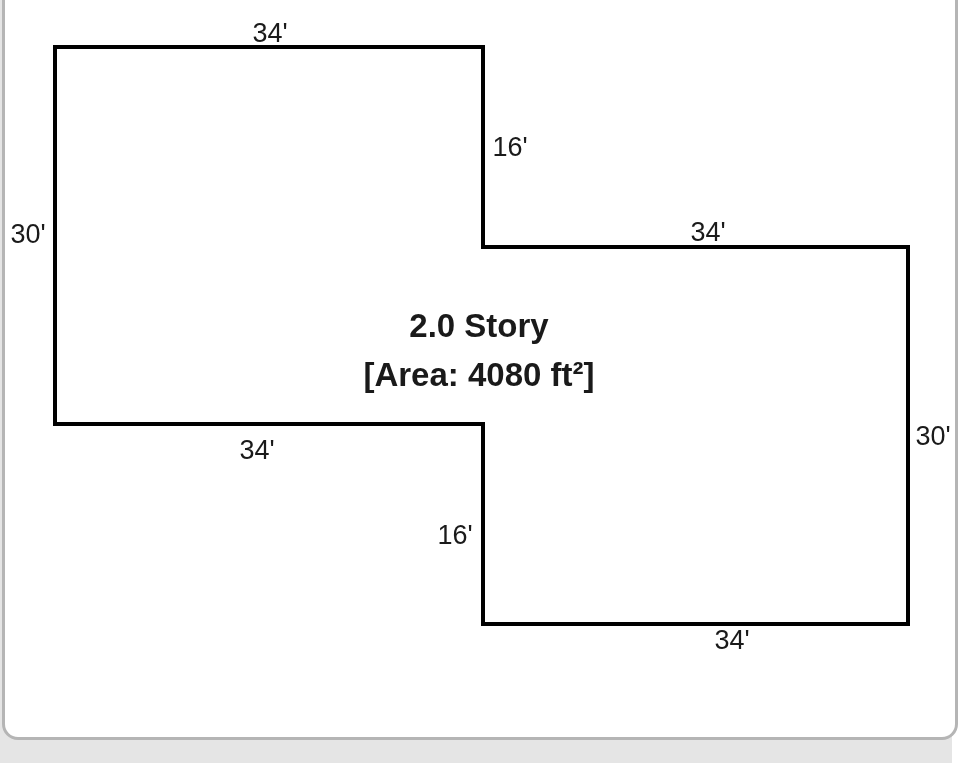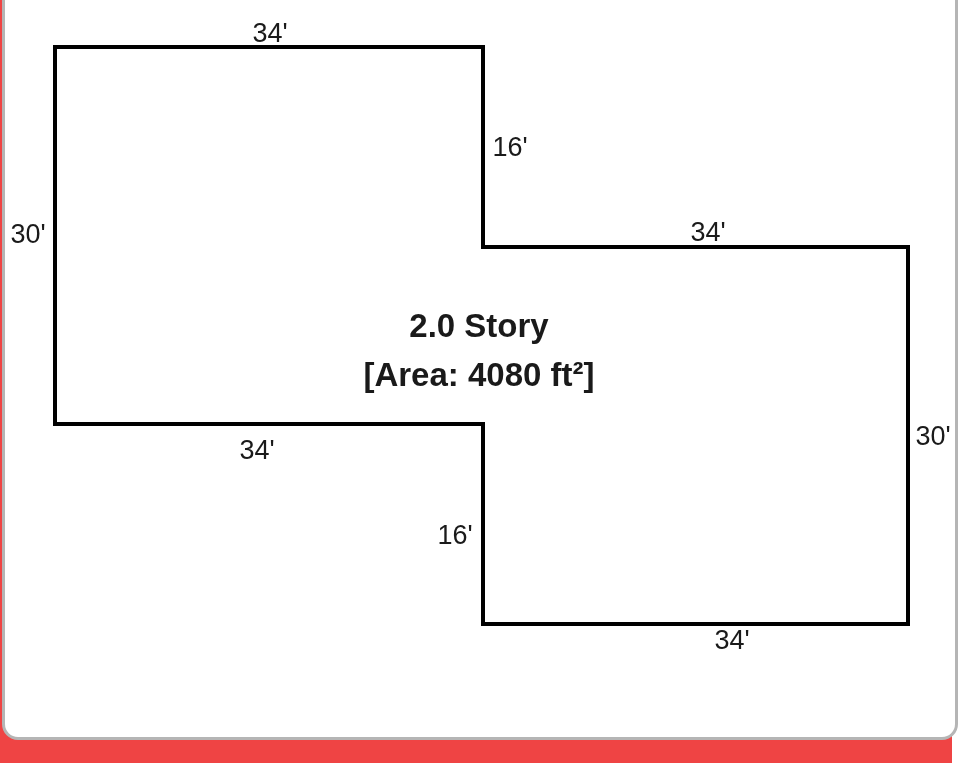--- a/index.html
+++ b/index.html
@@ -8,21 +8,21 @@
     background: #ffffff;
     width: 976px;
     height: 763px;
     overflow: hidden;
     font-family: "Liberation Sans", sans-serif;
   }
   .stage {
     position: relative;
     width: 952px;
     height: 763px;
-    background: #ef4444;
+    background: #e5e5e5;
     text-decoration: underline;
   }
   .card {
     position: absolute;
     left: 2px;
     top: -26px;
     width: 950px;
     height: 760px;
     border: 3px solid #b5b5b5;
     border-radius: 16px;

